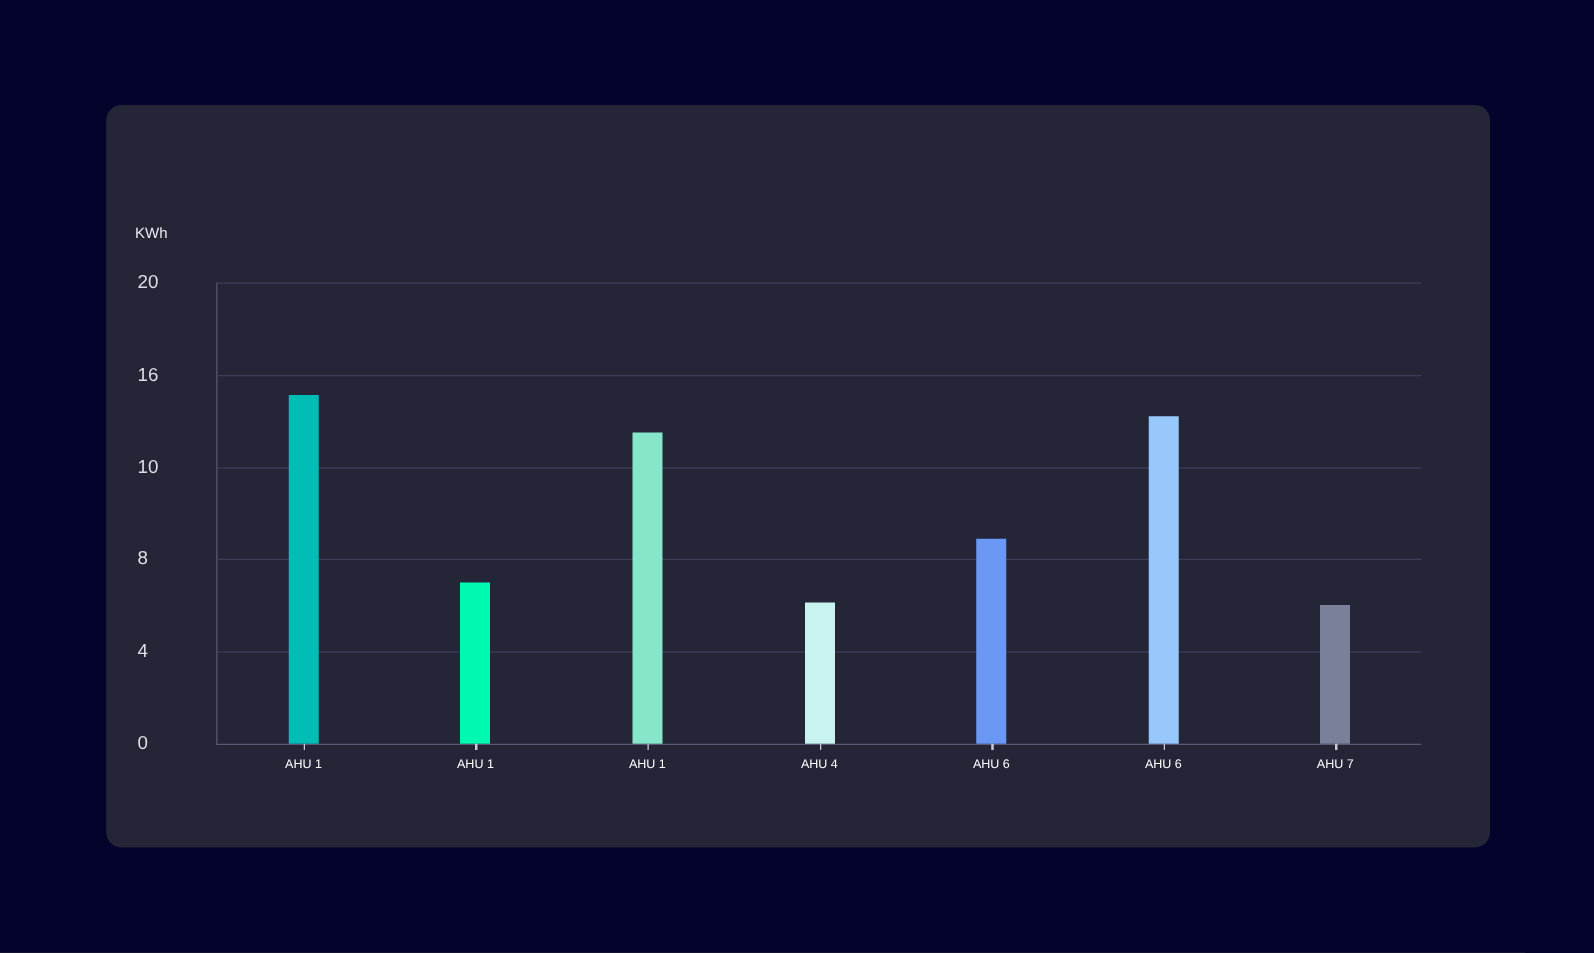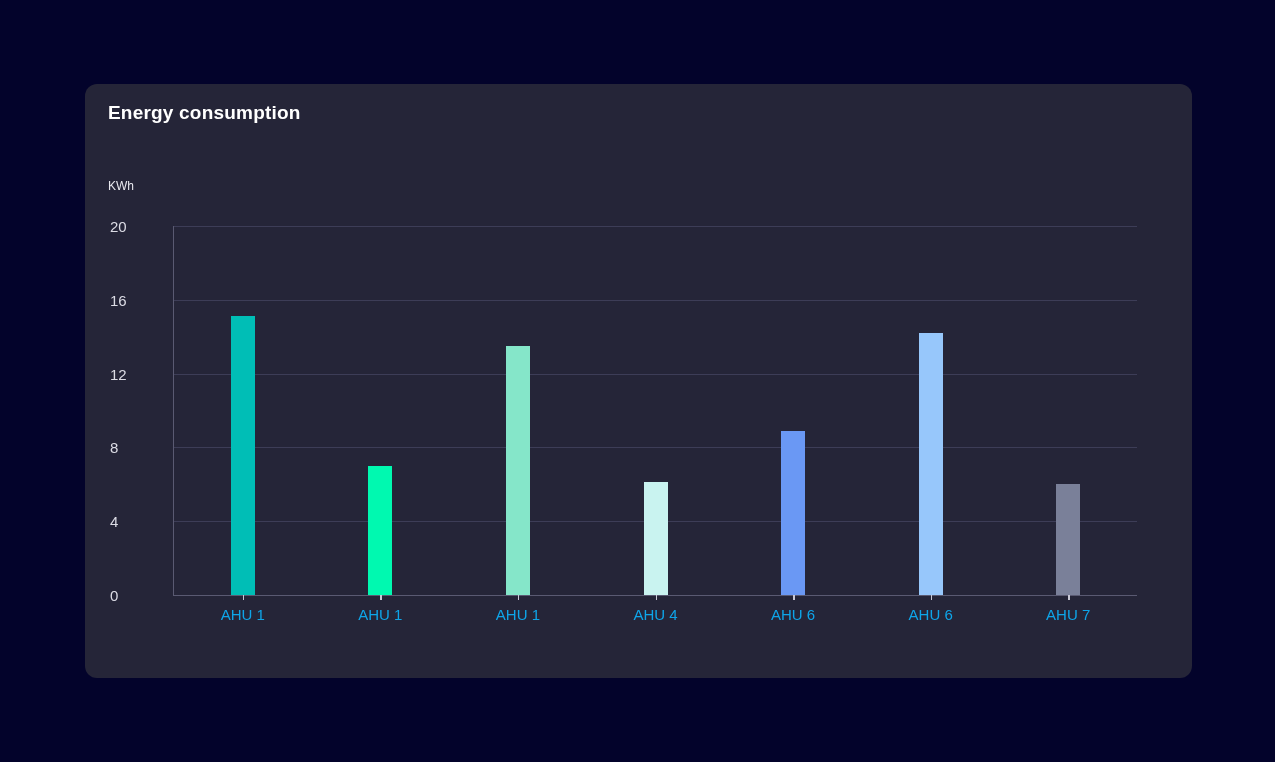--- a/index.html
+++ b/index.html
@@ -40,28 +40,27 @@
     background:#C9C9D6;
   }
   .y-label {
     position:absolute; width:50px; 
     font-size:15px; color:#DCDCE5;
     transform:translateY(-50%); line-height:1;
   }
   .x-label {
     position:absolute; top:calc(100% + 11px);
     transform:translateX(-50%);
-    font-size:15px; color:#0ea5e9; white-space:nowrap;
+    font-size:10px; color:#ffffff; white-space:nowrap;
   }
 </style>
 </head>
 <body>
 
 <div class="card">
-  <h2 class="chart-title">Energy consumption</h2>
   <div class="unit-label">KWh</div>
   <div id="ylabels"></div>
   <div class="plot" id="plot">
       <div class="gridline" style="top: 295.2px;"></div>
       <div class="gridline" style="top: 221.4px;"></div>
       <div class="gridline" style="top: 147.6px;"></div>
       <div class="gridline" style="top: 73.8px;"></div>
       <div class="gridline" style="top: 0px;"></div>
       <div class="bar" title="AHU 1: 15.1 KWh" style="left: 56.7857px; height: 278.595px; background: rgb(0, 190, 182);"></div>
       <div class="axis-tick" style="left: 68.7857px;"></div>
@@ -81,16 +80,16 @@
       <div class="bar" title="AHU 6: 14.2 KWh" style="left: 744.643px; height: 261.99px; background: rgb(151, 199, 251);"></div>
       <div class="axis-tick" style="left: 756.643px;"></div>
       <div class="x-label" style="left: 756.643px;">AHU 6</div>
       <div class="bar" title="AHU 7: 6 KWh" style="left: 882.214px; height: 110.7px; background: rgb(122, 128, 153);"></div>
       <div class="axis-tick" style="left: 894.214px;"></div>
       <div class="x-label" style="left: 894.214px; text-align: center;">AHU 7</div>
     </div>
 <div class="y-label" style="left: 25px; top: 511px;">0</div>
     <div class="y-label" style="left: 25px; top: 437.2px;">4</div>
     <div class="y-label" style="left: 25px; top: 363.4px;">8</div>
-    <div class="y-label" style="left: 25px; top: 289.6px;">12</div>
+    <div class="y-label" style="left: 25px; top: 289.6px;">10</div>
     <div class="y-label" style="left: 25px; top: 215.8px;">16</div>
     <div class="y-label" style="left: 25px; top: 142px;">20</div>
   </div>
 
 </body></html>

